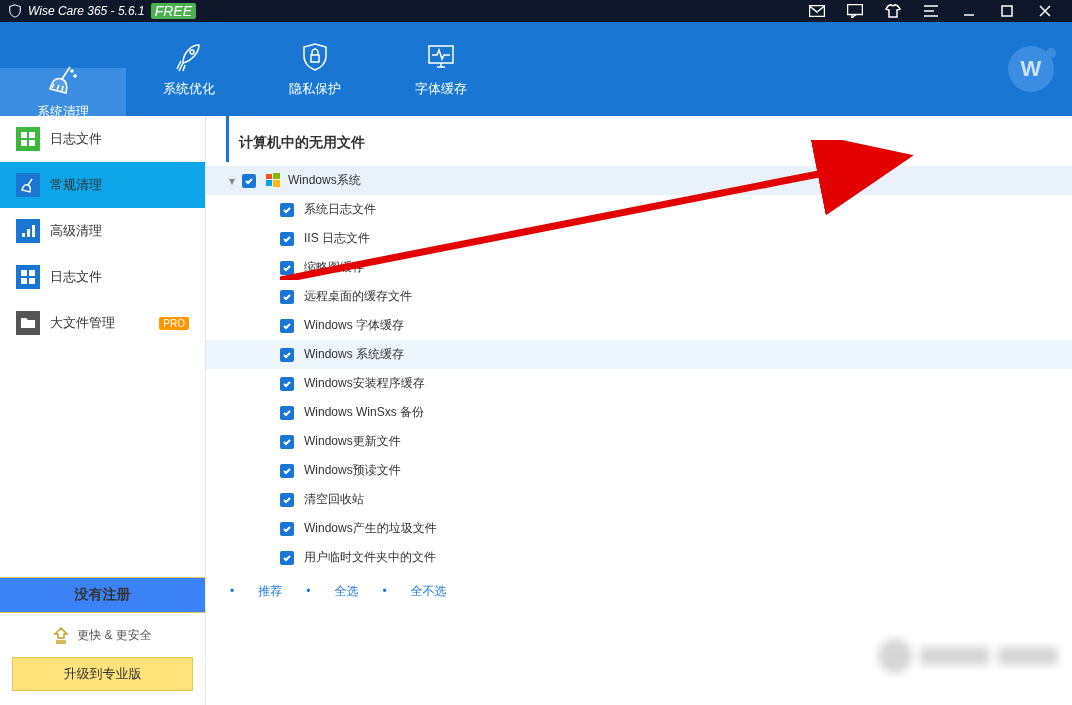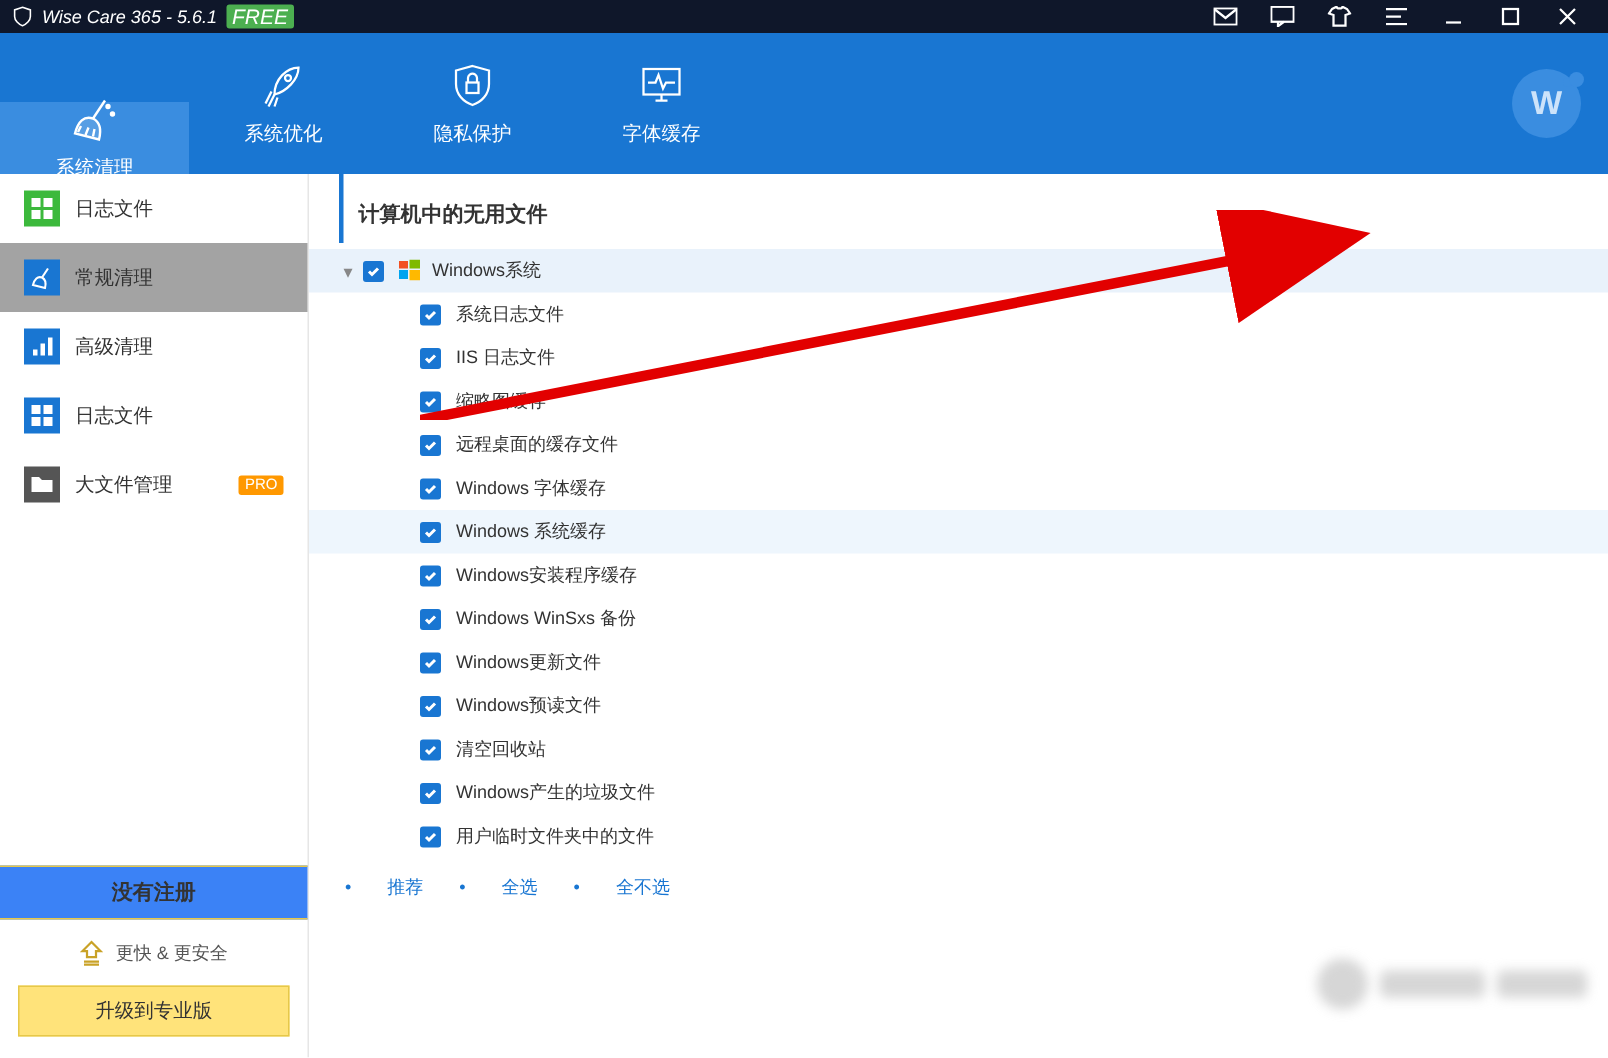--- a/index.html
+++ b/index.html
@@ -16,21 +16,21 @@
 .topnav .tab { width: 126px; display: flex; flex-direction: column; align-items: center; justify-content: center; color: #fff; cursor: pointer; gap: 6px; }
 .topnav .tab.active { background: #3a8de0; margin-top: 46px; }
 .topnav .tab .icon { width: 34px; height: 34px; display: flex; align-items: center; justify-content: center; }
 .topnav .tab .lbl { font-size: 13px; }
 .topnav .avatar { position: absolute; right: 18px; top: 50%; transform: translateY(-50%); width: 46px; height: 46px; border-radius: 50%; background: #3a8de0; display: flex; align-items: center; justify-content: center; color: #cce3fa; font-size: 22px; font-weight: bold; }
 .topnav .avatar::after { content:""; position:absolute; right:-2px; top:2px; width:10px; height:10px; background:#3a8de0; border-radius:50%; box-shadow:-6px 2px 0 -2px #3a8de0; }
 
 .content { display: flex; height: calc(100% - 116px); }
 .sidebar { width: 206px; background: #fff; border-right: 1px solid #e6e6e6; display: flex; flex-direction: column; }
 .side-item { height: 46px; display: flex; align-items: center; padding: 0 16px; cursor: pointer; font-size: 13px; color: #333; gap: 10px; }
-.side-item.active { background: #a3a3a3; }
+.side-item.active { background: #0ea5e9; }
 .side-icon { width: 24px; height: 24px; display: flex; align-items: center; justify-content: center; color: #fff; }
 .side-pro { background: #ff9800; color: #fff; font-size: 10px; padding: 1px 4px; border-radius: 2px; margin-left: auto; }
 .sideflex { flex: 1; }
 
 .notreg { height: 36px; background: #3b82f6; display: flex; align-items: center; justify-content: center; font-size: 14px; color: #333; font-weight: bold; border-top: 1px solid #e6c84a; border-bottom: 1px solid #e6c84a; }
 .upgradeinfo { height: 44px; display: flex; align-items: center; justify-content: center; gap: 8px; font-size: 12px; color: #555; }
 .upgradebtn { margin: 0 12px 14px; height: 34px; background: #ffe37a; border: 1px solid #e6c84a; display: flex; align-items: center; justify-content: center; font-size: 13px; color: #333; cursor: pointer; }
 
 .main { flex: 1; display: flex; flex-direction: column; padding: 0; overflow: hidden; }
 

